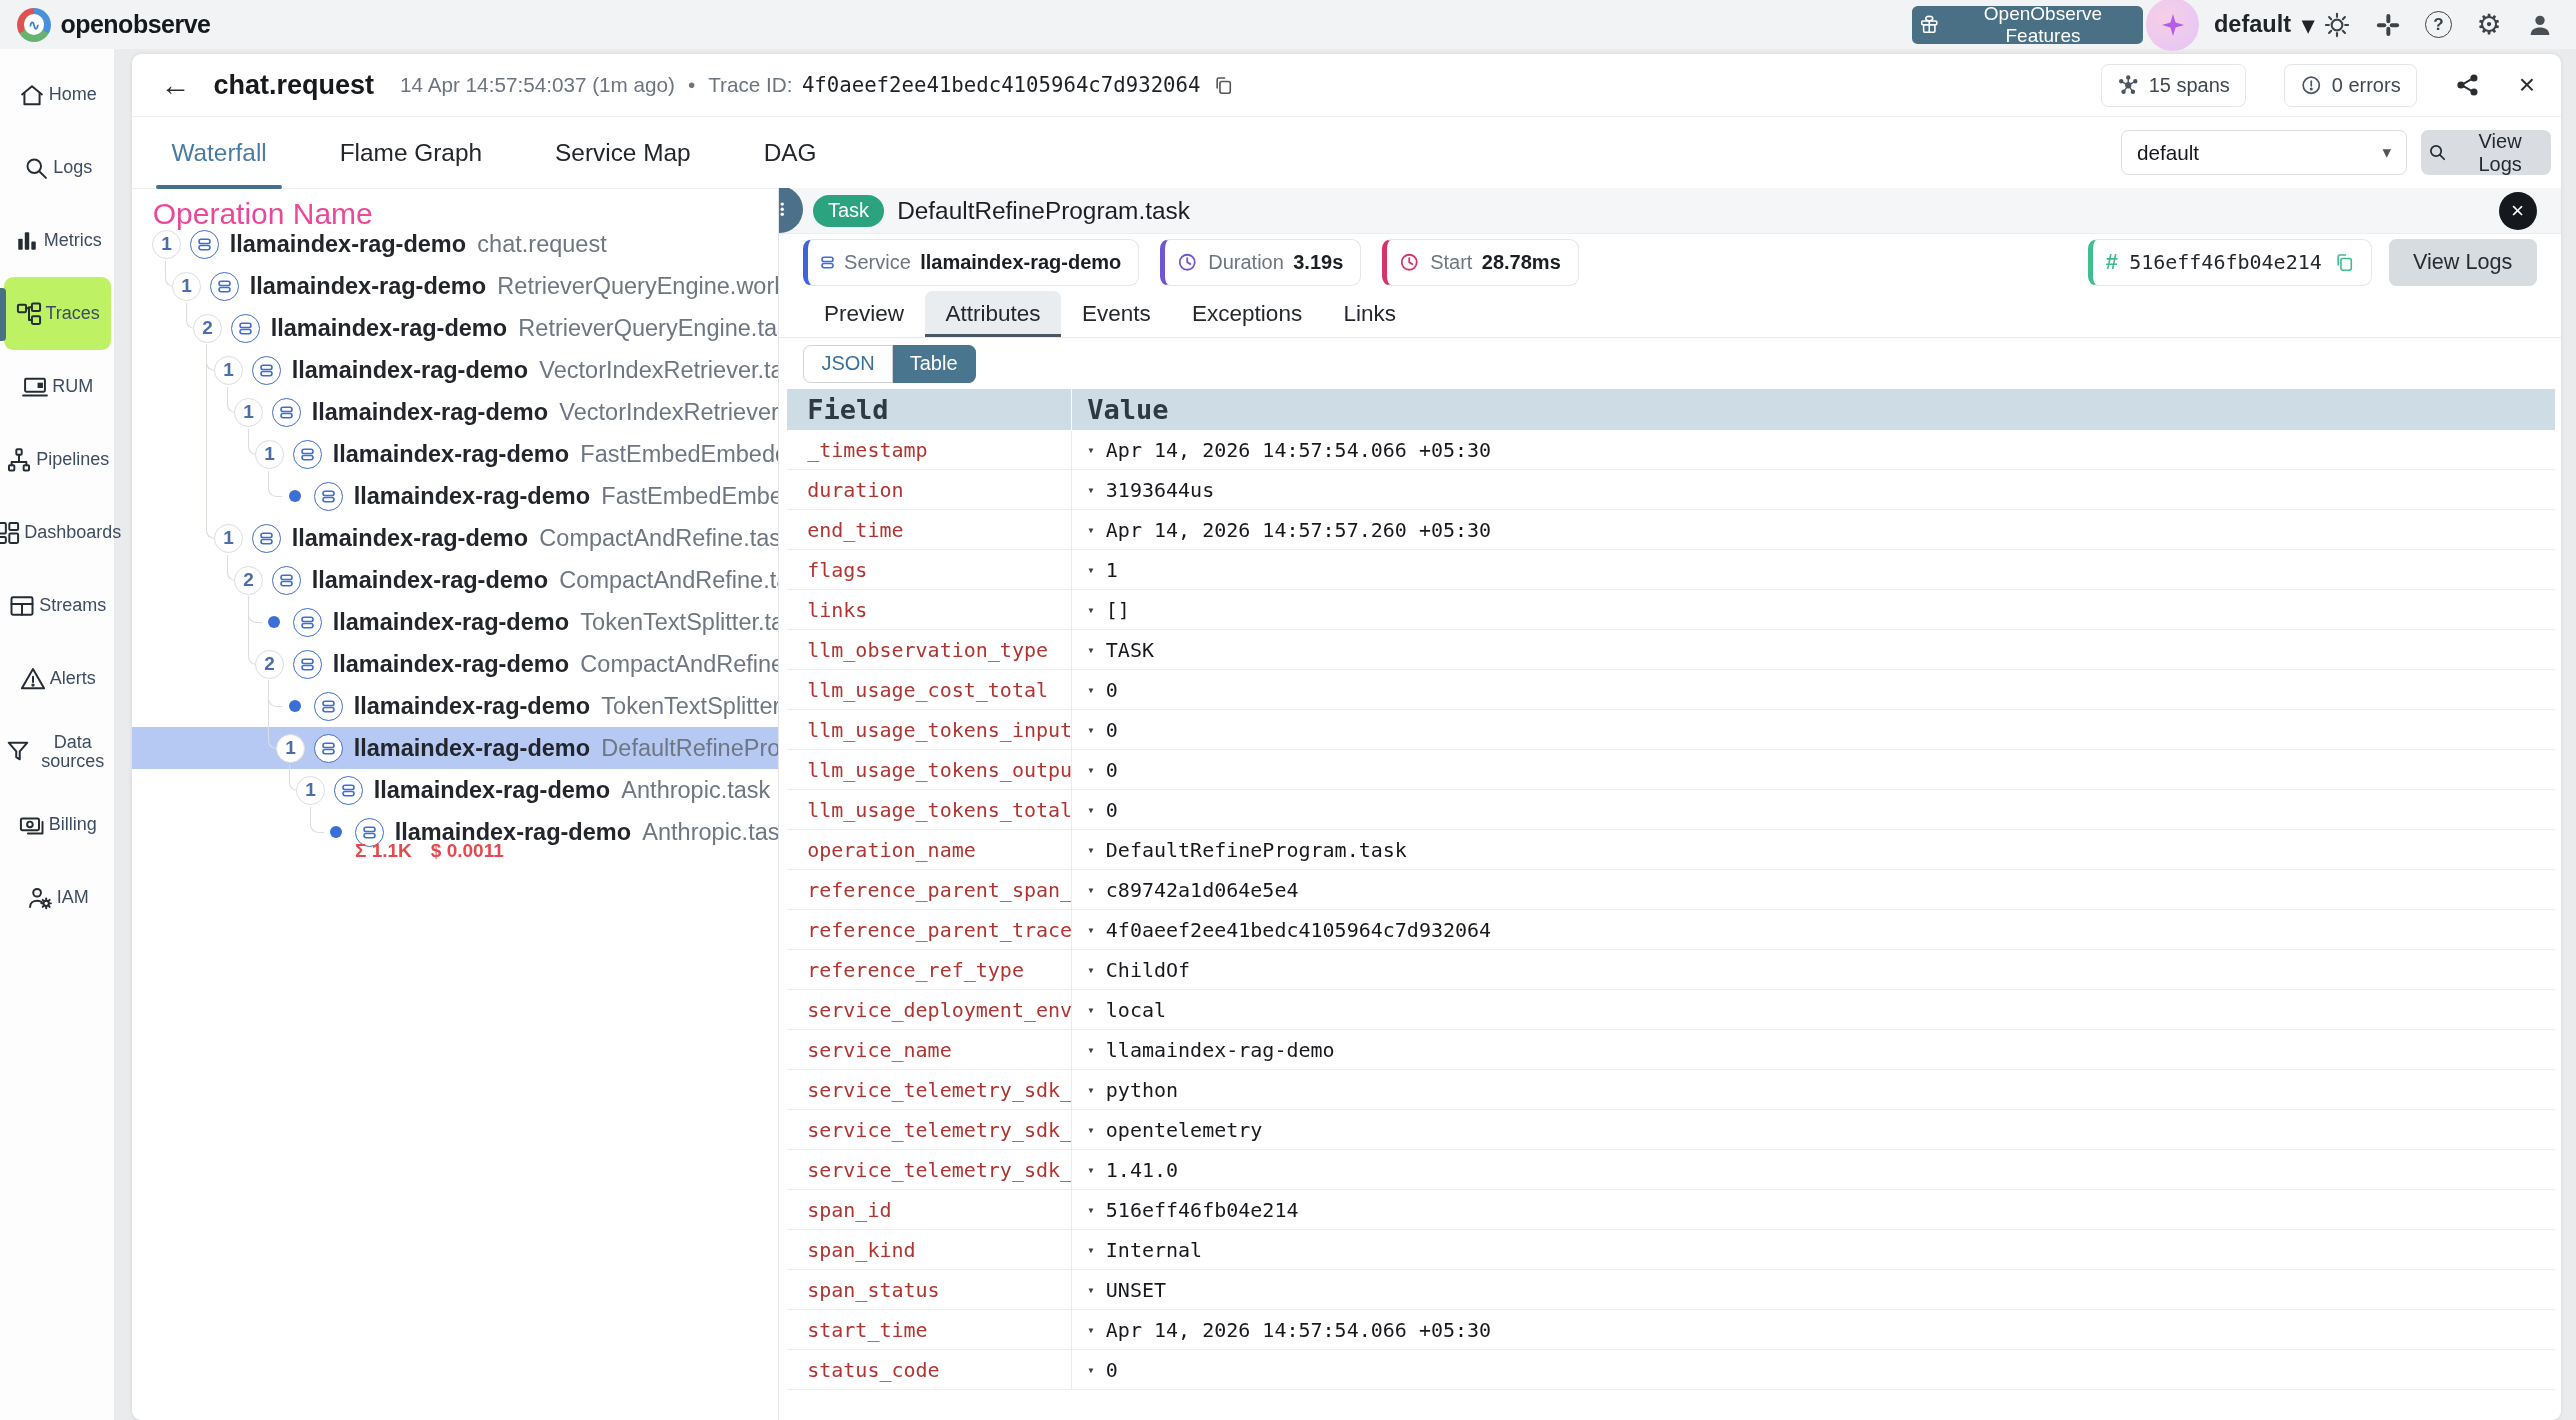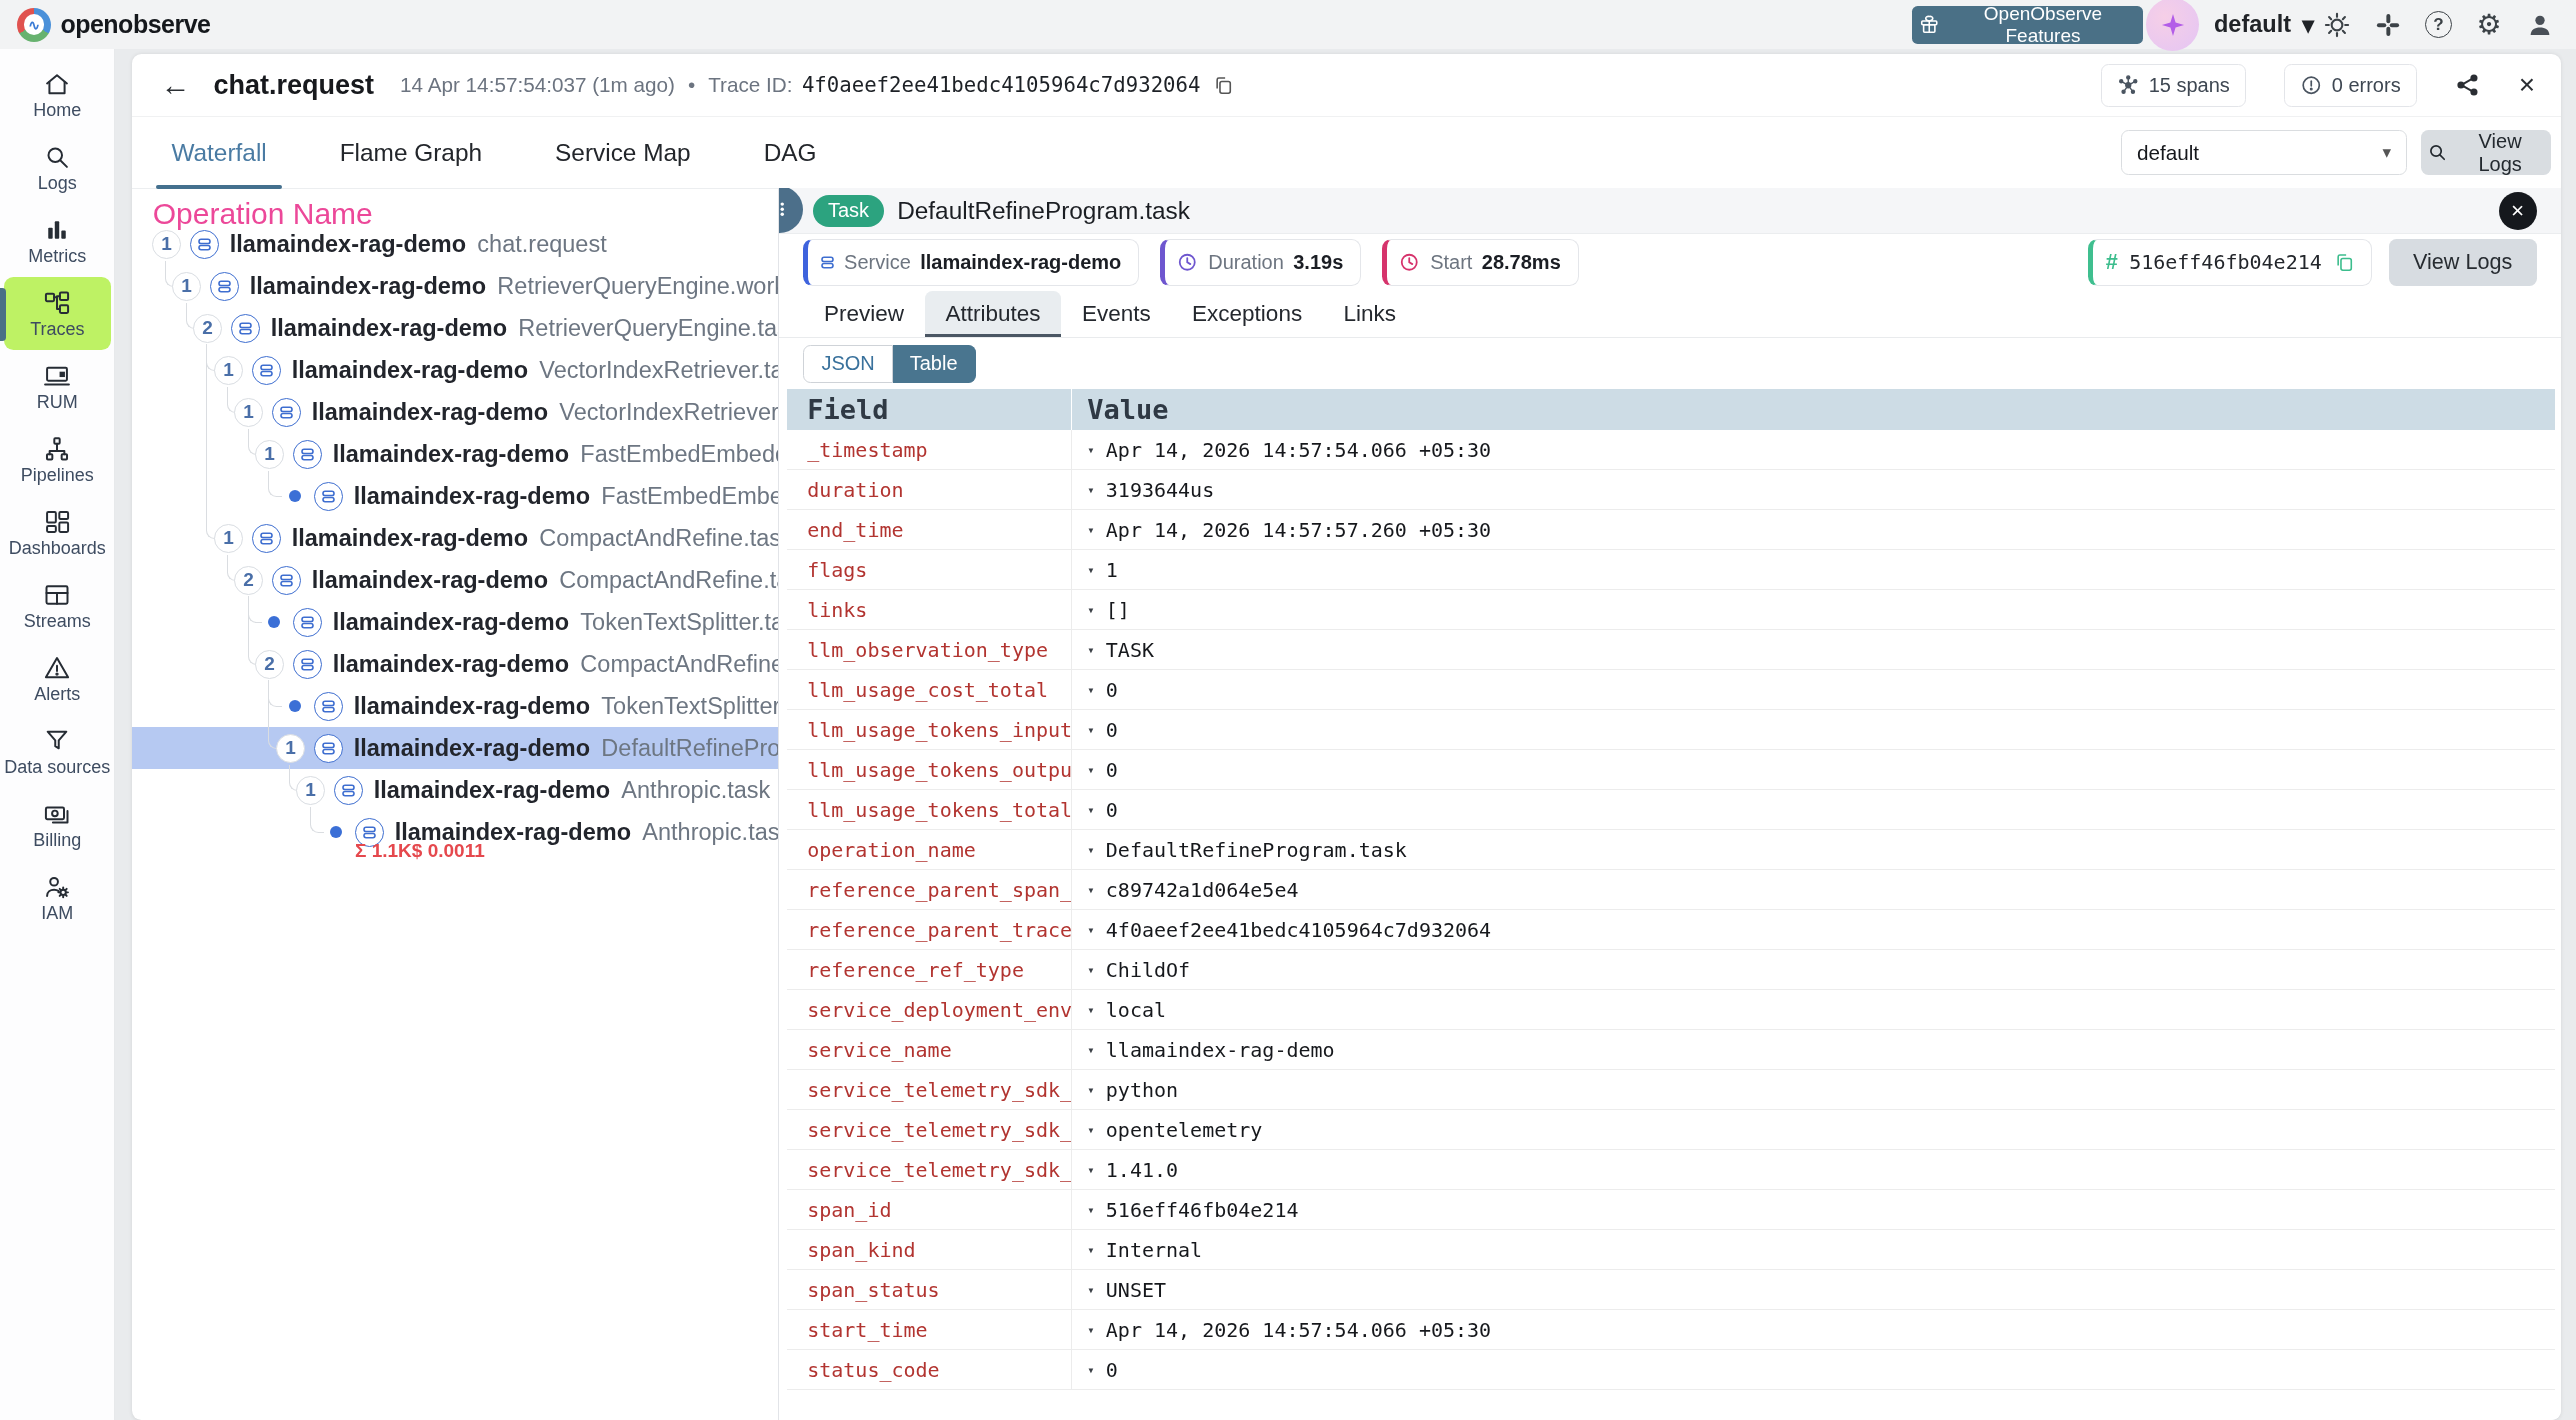--- a/index.html
+++ b/index.html
@@ -17,21 +17,21 @@
   .features-btn{position:absolute;left:1912px;top:5.6px;width:231px;height:38px;background:#4a7086;border-radius:5.6px;color:#fff;display:flex;align-items:center;justify-content:center;gap:8.5px;font-size:19px}
   .sparkle{position:absolute;left:2146px;top:-1.9px;width:53px;height:53px;border-radius:50%;background:radial-gradient(circle at 35% 35%,#f6cfe7,#e4c5f4);display:flex;align-items:center;justify-content:center}
   .org-select{position:absolute;left:2214px;top:0;height:49px;display:flex;align-items:center;gap:11.3px;font-size:23.5px;font-weight:600;color:#202327;cursor:pointer}
   .tb-icons{position:absolute;left:2322px;top:0;height:49px;display:flex;align-items:center;gap:20.7px;color:#3c4247}
   .tb-ic{display:flex;align-items:center;justify-content:center;width:30px;height:30px}
   .gear-glyph{font-size:28px;line-height:1;color:#3c4247}
   .help-circle{width:25px;height:25px;border:1.9px solid #3c4247;border-radius:50%;display:flex;align-items:center;justify-content:center;font-size:17px;font-weight:700;color:#3c4247}
 
   
   .sidebar{position:absolute;top:49px;left:0;width:115px;bottom:0;background:#fdfdfe;border-right:0.9px solid #e7e9eb;z-index:5;padding-top:9.4px;box-sizing:border-box}
-  .side-item{width:107px;margin:0 3.8px;height:73px;display:flex;flex-direction:column;align-items:center;justify-content:center;gap:2.8px;border-radius:9.4px;position:relative;cursor:pointer}
+  .side-item{width:107px;margin:0 3.8px;height:73px;display:flex;flex-direction:row;align-items:center;justify-content:center;gap:2.8px;border-radius:9.4px;position:relative;cursor:pointer}
   .side-label{font-size:18px;color:#3e4c61;text-align:center;line-height:1.05}
   .side-icon{color:#262c34}
   .side-item.active{background:#bef264}
   .active-notch{position:absolute;left:-3.8px;top:10.3px;width:5.6px;height:53px;background:#4a7086;border-radius:0 3.8px 3.8px 0}
 
   
   .card{position:absolute;left:132px;top:54px;width:2429px;height:1366px;background:#fff;border-radius:9.4px;box-shadow:0 0.9px 4.7px rgba(0,0,0,.09);overflow:hidden}
 
   .thead{height:62px;display:flex;align-items:center;border-bottom:0.9px solid #f0f1f2}
   .back{margin-left:22.5px;font-size:30px;color:#2a2e33;background:none}
@@ -67,21 +67,21 @@
   .tree-panel{width:646px;position:relative;overflow:hidden;flex:none}
   .op-header{height:26px;padding:9.4px 0 0 20.7px;font-size:30px;color:#ec4899}
   .trow{height:42px;display:flex;align-items:center;position:relative;white-space:nowrap;cursor:pointer}
   .trow.selected{background:#b6c9f2}
   .badge{width:29px;height:29px;border-radius:50%;border:1.9px solid #d9dde2;background:#fff;color:#4a6fa8;font-size:19px;font-weight:600;display:flex;align-items:center;justify-content:center;flex:none;position:relative;z-index:2;box-sizing:border-box}
   .leafdot{width:12.2px;height:12.2px;border-radius:50%;background:#3b6fd6;margin:0 3.8px 0 13px;flex:none;position:relative;z-index:2}
   .svc-ic{width:29px;height:29px;border-radius:50%;border:1.9px solid #3e6ed0;display:flex;align-items:center;justify-content:center;margin-left:9.4px;flex:none;background:#fff;position:relative;z-index:2;box-sizing:border-box}
   .svc{margin-left:10.3px;font-size:23.5px;font-weight:700;color:#22252c}
   .op{margin-left:11.3px;font-size:23.5px;color:#6d7682}
   .elbow{position:absolute;border-left:1.9px solid #dadde1;border-bottom:1.9px solid #dadde1;border-bottom-left-radius:8.5px;width:13px;z-index:1}
-  .tmetrics{position:absolute;top:29px;font-size:19px;font-weight:600;color:#e5484d;display:flex;z-index:3}
+  .tmetrics{position:absolute;top:29px;font-size:19px;font-weight:600;color:#e5484d;display:flex;gap:19px;z-index:3}
 
   
   .detail-panel{flex:1;border-left:0.9px solid #e2e4e8;position:relative;background:#fff;overflow:hidden}
   .dhead{height:45px;background:#f5f6f8;border-bottom:0.9px solid #ebedef;display:flex;align-items:center;position:relative}
   .handle{position:absolute;left:-23.5px;top:-1.9px;width:47px;height:47px;border-radius:50%;background:#4c6f8a;display:flex;align-items:center;justify-content:center;z-index:6;cursor:col-resize}
   .type-badge{margin-left:34px;height:32px;padding:0 15px;background:#2ca37f;border-radius:16px;color:#fff;font-size:20px;display:flex;align-items:center}
   .dtitle{margin-left:13px;font-size:24.4px;color:#1b1e23}
   .dclose{margin-left:auto;margin-right:24.4px;width:38px;height:38px;border-radius:50%;background:#15181d;color:#fff;font-size:22.5px;display:flex;align-items:center;justify-content:center;cursor:pointer}
   .chips-row{height:56px;display:flex;align-items:center;padding:0 24.4px;gap:20.7px}
   .chip{height:47px;border:0.9px solid #e4e6ea;border-left:5.6px solid var(--ac);border-radius:9.4px;display:flex;align-items:center;padding:0 17px 0 11.3px;gap:9.4px;background:#fff;box-sizing:border-box}

